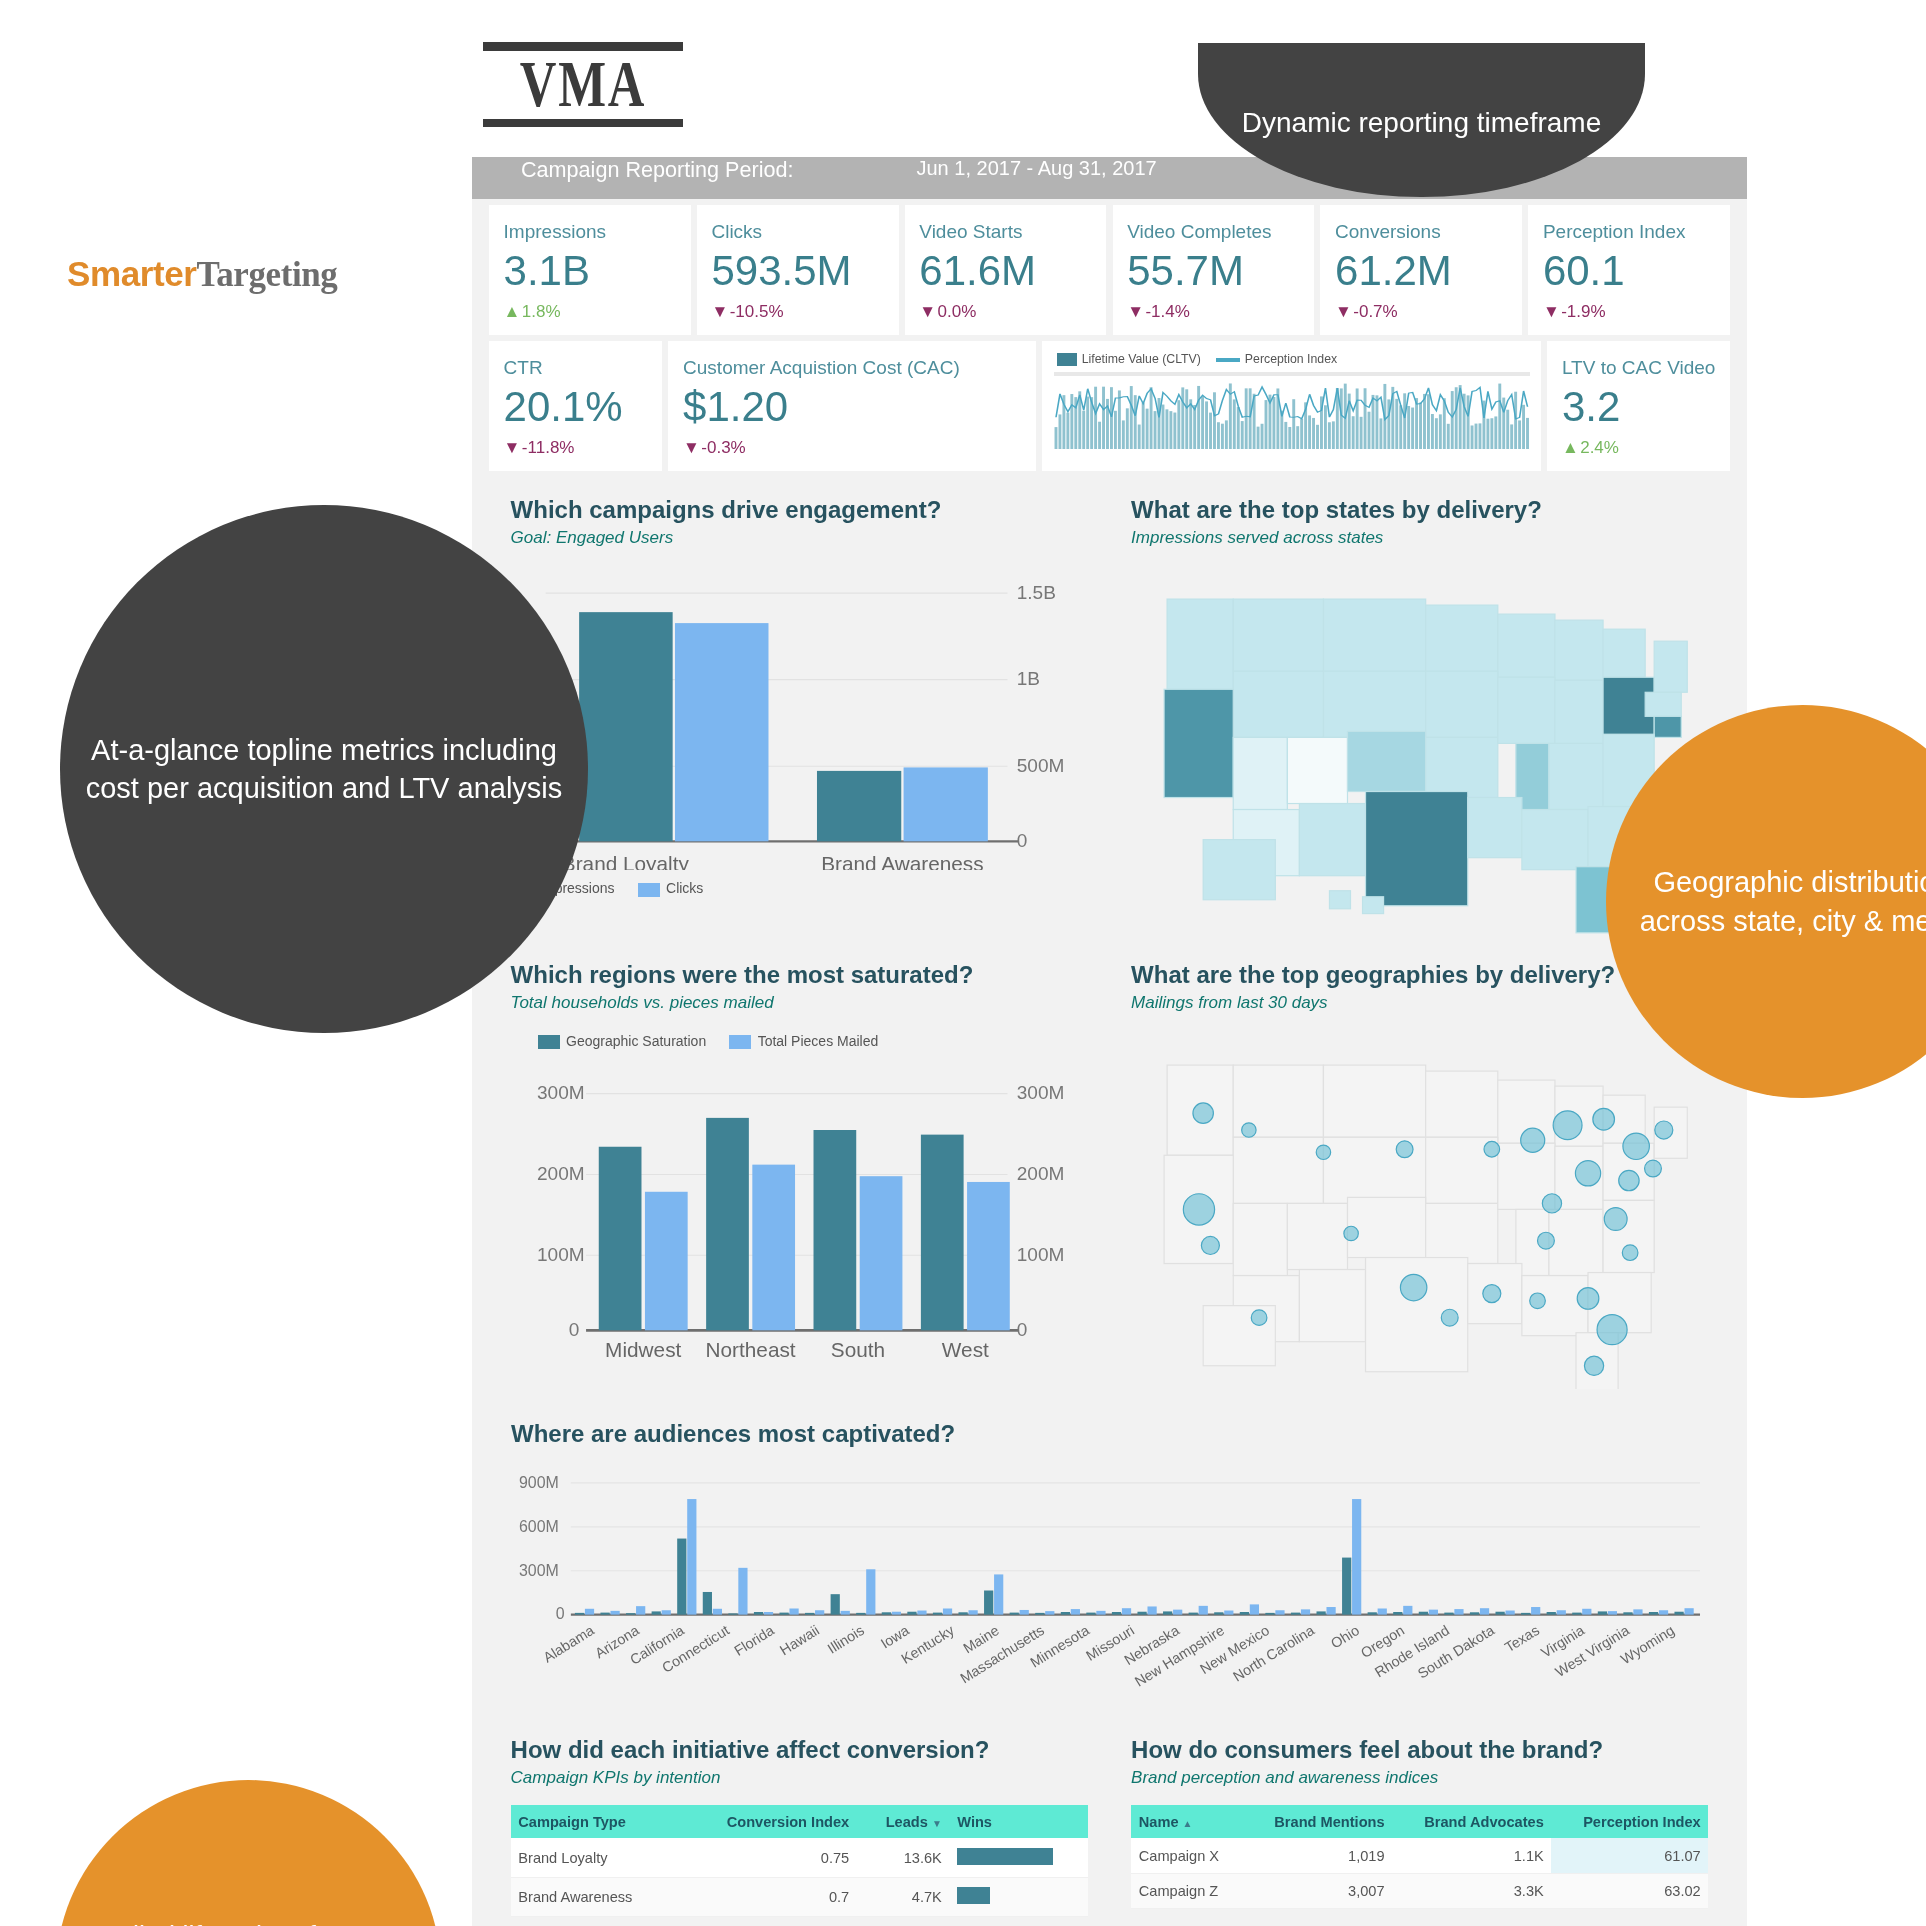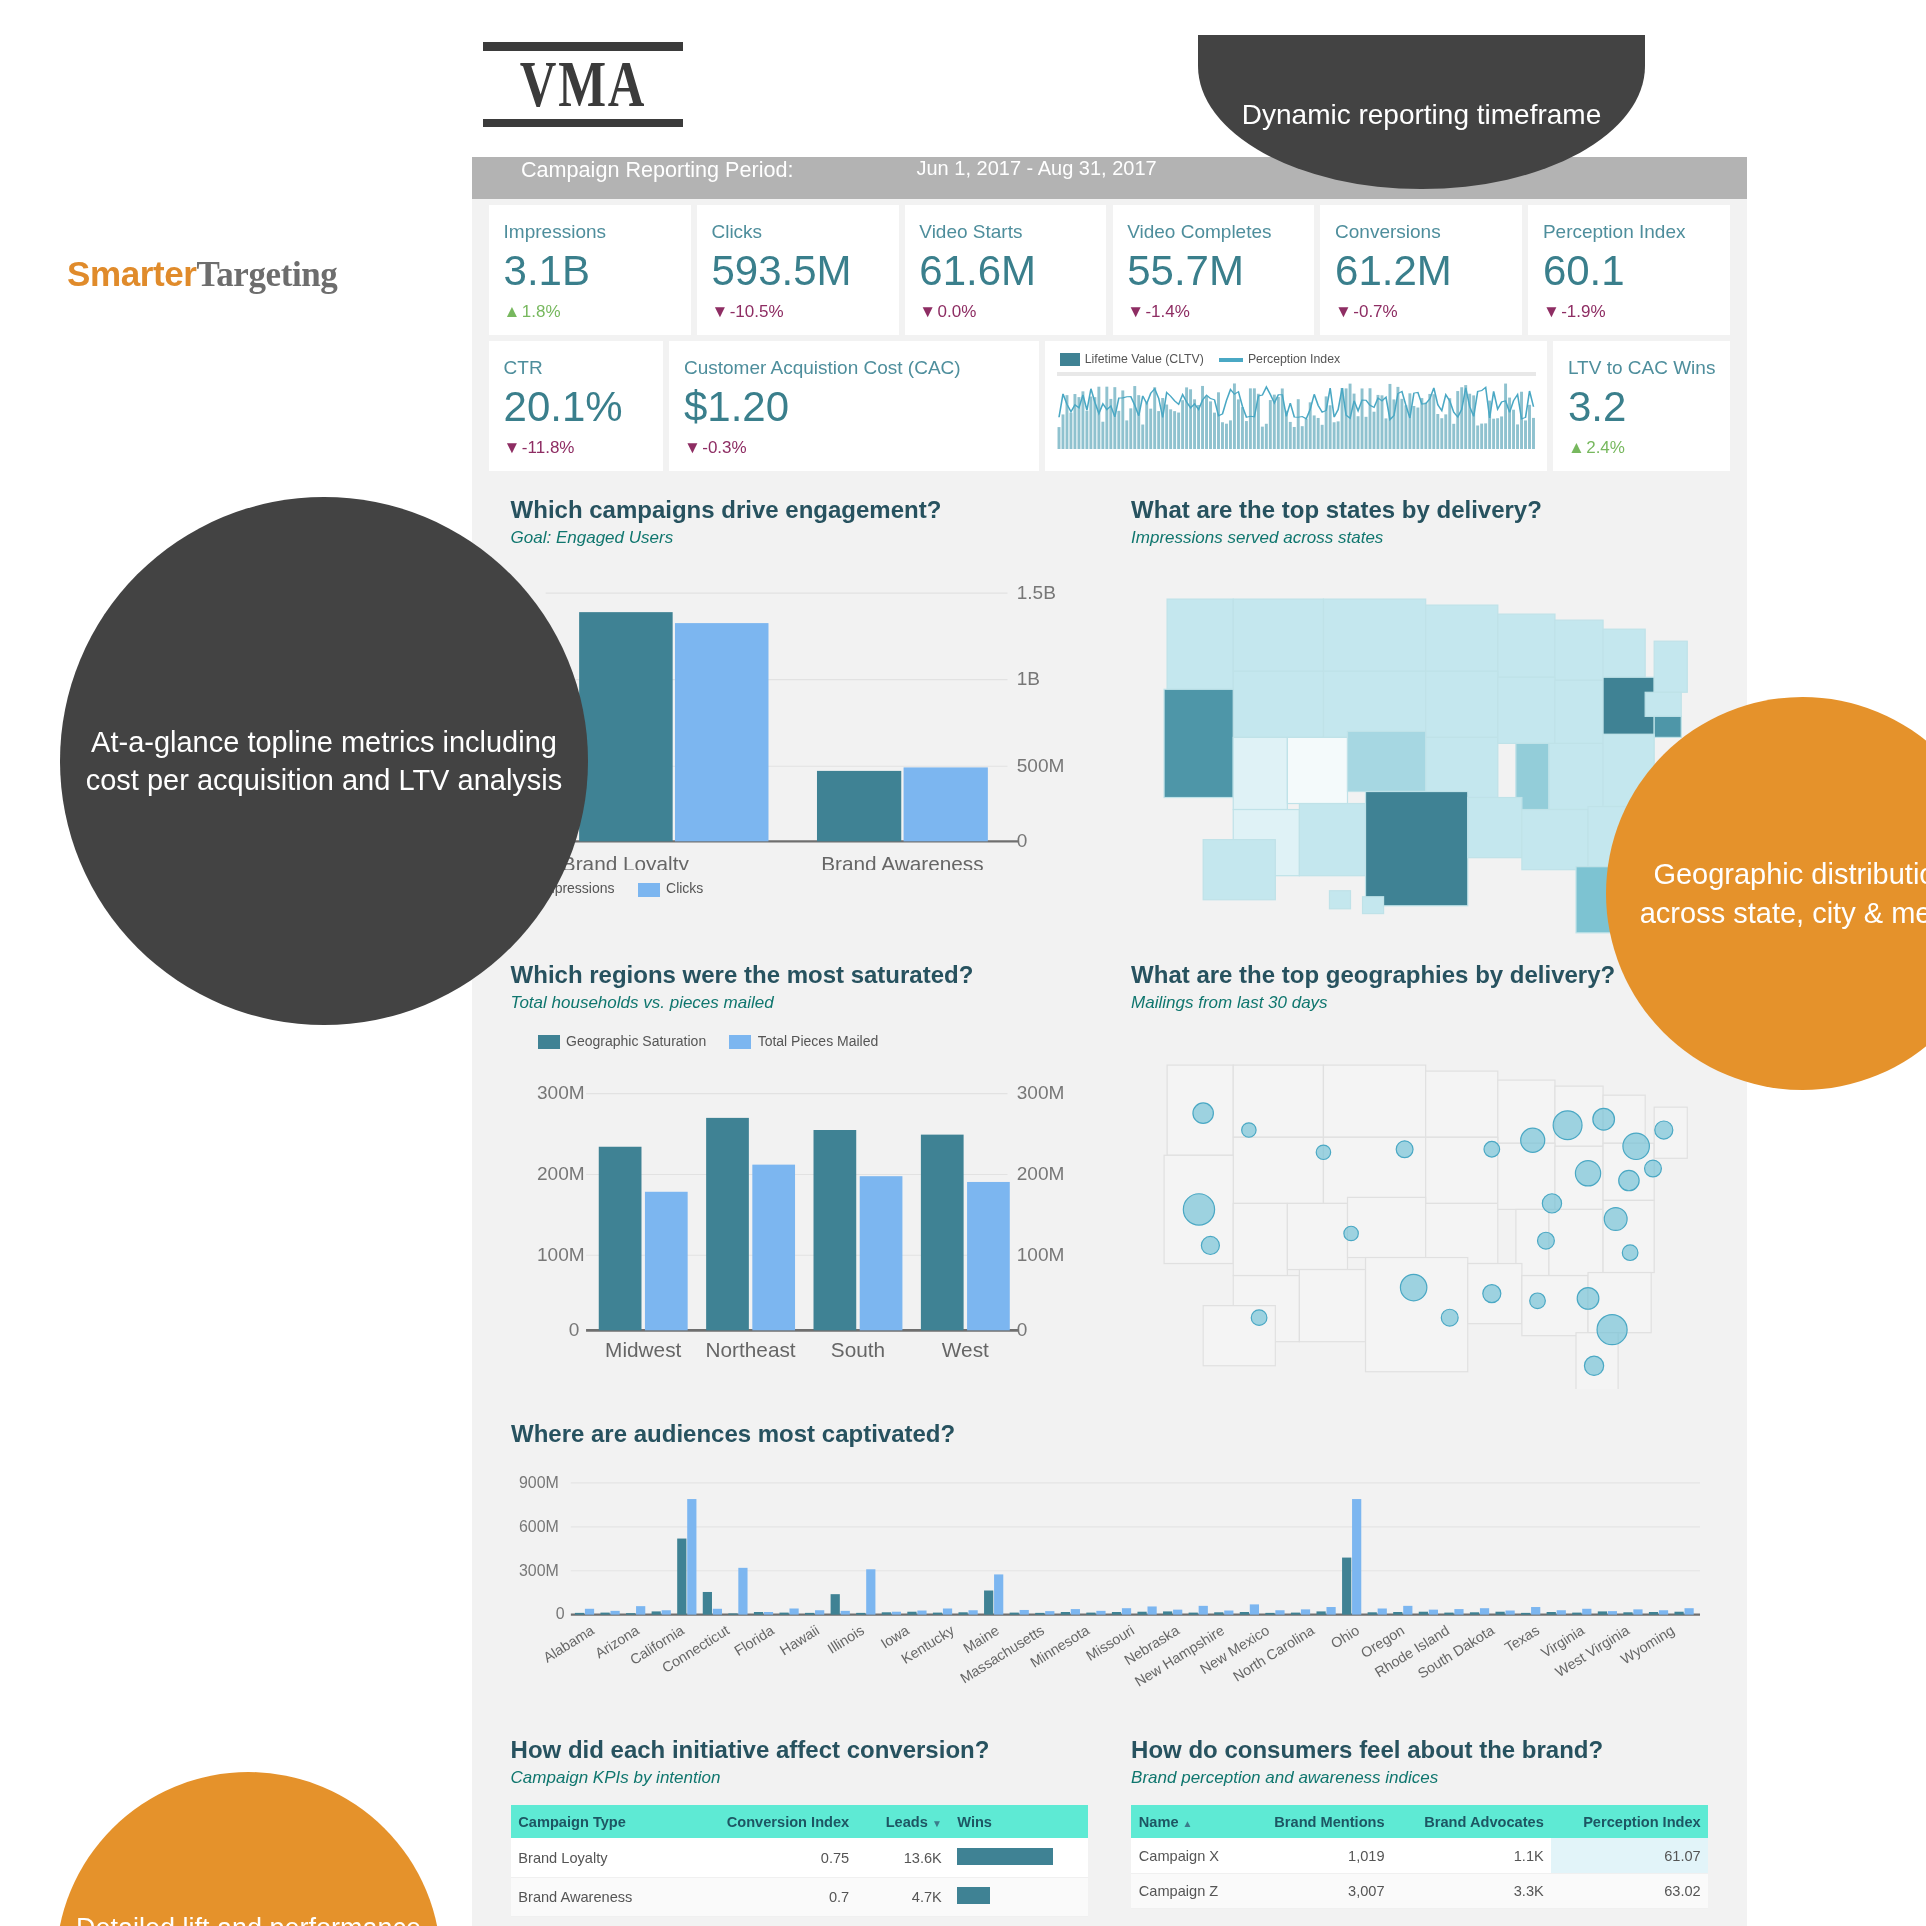--- a/index.html
+++ b/index.html
@@ -74,21 +74,21 @@
   .tbl tr.alt td { background:#fafafa; }
   .tbl td.hl { background:#e2f4f9; }
   .tbl td.hl2 { background:#c9eaf2; }
   .barcell { padding-right:3.1px !important; }
   .minibar { height:17px; background:#3f8294; display:inline-block; }
   .sort { font-size:10px; color:#3b7c8b; }
 
   
   .bub { position:absolute; border-radius:50%; display:flex; align-items:center;
          justify-content:center; text-align:center; color:#fff; line-height:1.32;
-         padding:15.4px; }
+         padding:15.4px;margin-top:8px; }
   .bub.dark { background:#434343; }
   .bub.orange { background:#e5922b; }
 
   #bub-timeframe { left:1198px; top:35px; width:447px; height:154px;
       border-radius:0 0 223px 223px/0 0 123px 123px; font-size:28px; padding-top:23px;}
   #bub-topline { left:60px; top:497px; width:528px; height:528px; font-size:29px; }
   #bub-geo { left:1606px; top:697px; width:393px; height:393px; font-size:29px; }
   #bub-lift { left:56px; top:1772px; width:385px; height:385px; font-size:27px; }
 </style>
 </head>
@@ -286,21 +286,21 @@
                 <rect x="878.5" y="121.70815347773403" width="5.5" height="78.29184652226597"></rect>
                 <rect x="886" y="78.95313502240606" width="5.5" height="121.04686497759394"></rect>
                 <rect x="893.5" y="114.78477337154783" width="5.5" height="85.21522662845217"></rect>
               </g>
             <polyline id="spark-line" fill="none" stroke="#4aa8c4" stroke-width="3" points="3.8,112.9 11.3,48.9 18.8,77.9 26.3,97.7 33.8,78.9 41.3,87.2 48.8,51.8 56.3,93.7 63.8,34.8 71.3,72.1 78.8,102.7 86.3,76.2 93.8,92.0 101.3,82.0 108.8,111.8 116.3,60.2 123.8,59.9 131.3,56.8 138.8,56.5 146.3,80.2 153.8,109.0 161.3,54.6 168.8,75.8 176.3,47.4 183.8,34.9 191.3,61.0 198.8,113.2 206.3,44.9 213.8,55.5 221.3,68.2 228.8,77.8 236.3,51.0 243.8,71.2 251.3,87.2 258.8,76.5 266.3,92.0 273.8,65.7 281.3,52.6 288.8,61.6 296.3,65.2 303.8,109.0 311.3,103.7 318.8,66.6 326.3,37.0 333.8,49.8 341.3,43.0 348.8,83.4 356.3,113.0 363.8,110.2 371.3,111.7 378.8,54.8 386.3,52.3 393.8,30.1 401.3,50.8 408.8,74.0 416.3,51.4 423.8,51.2 431.3,110.5 438.8,74.0 446.3,112.2 453.8,113.0 461.3,111.0 468.8,117.2 476.3,91.1 483.8,50.0 491.3,80.8 498.8,99.2 506.3,94.3 513.8,32.9 521.3,112.7 528.8,91.9 536.3,33.3 543.8,107.5 551.3,115.9 558.8,67.8 566.3,95.5 573.8,65.8 581.3,66.4 588.8,80.3 596.3,85.9 603.8,60.2 611.3,68.0 618.8,58.1 626.3,119.5 633.8,108.5 641.3,48.0 648.8,42.2 656.3,80.2 663.8,115.1 671.3,46.8 678.8,44.9 686.3,77.0 693.8,75.6 701.3,62.6 708.8,32.3 716.3,78.8 723.8,95.1 731.3,51.2 738.8,68.6 746.3,99.6 753.8,112.4 761.3,91.3 768.8,32.3 776.3,84.1 783.8,110.8 791.3,42.2 798.8,39.7 806.3,30.9 813.8,115.1 821.3,42.0 828.8,90.7 836.3,71.1 843.8,68.0 851.3,99.7 858.8,67.5 866.3,50.7 873.8,117.7 881.3,113.3 888.8,41.0 896.3,84.2"></polyline>
           </svg>
         </div>
       </div>
 
       <div class="kpi">
-        <div class="name">LTV to CAC Wins</div>
+        <div class="name">LTV to CAC Video</div>
         <div class="value">3.2</div>
         <div class="delta up">▲ <span>2.4%</span></div>
       </div>
     </div>
 
     <div class="grid2">
       <div class="col">
         <div class="panel-title">Which campaigns drive engagement?</div>
         <div class="panel-sub">Goal: Engaged Users</div>
         <div class="chart">

